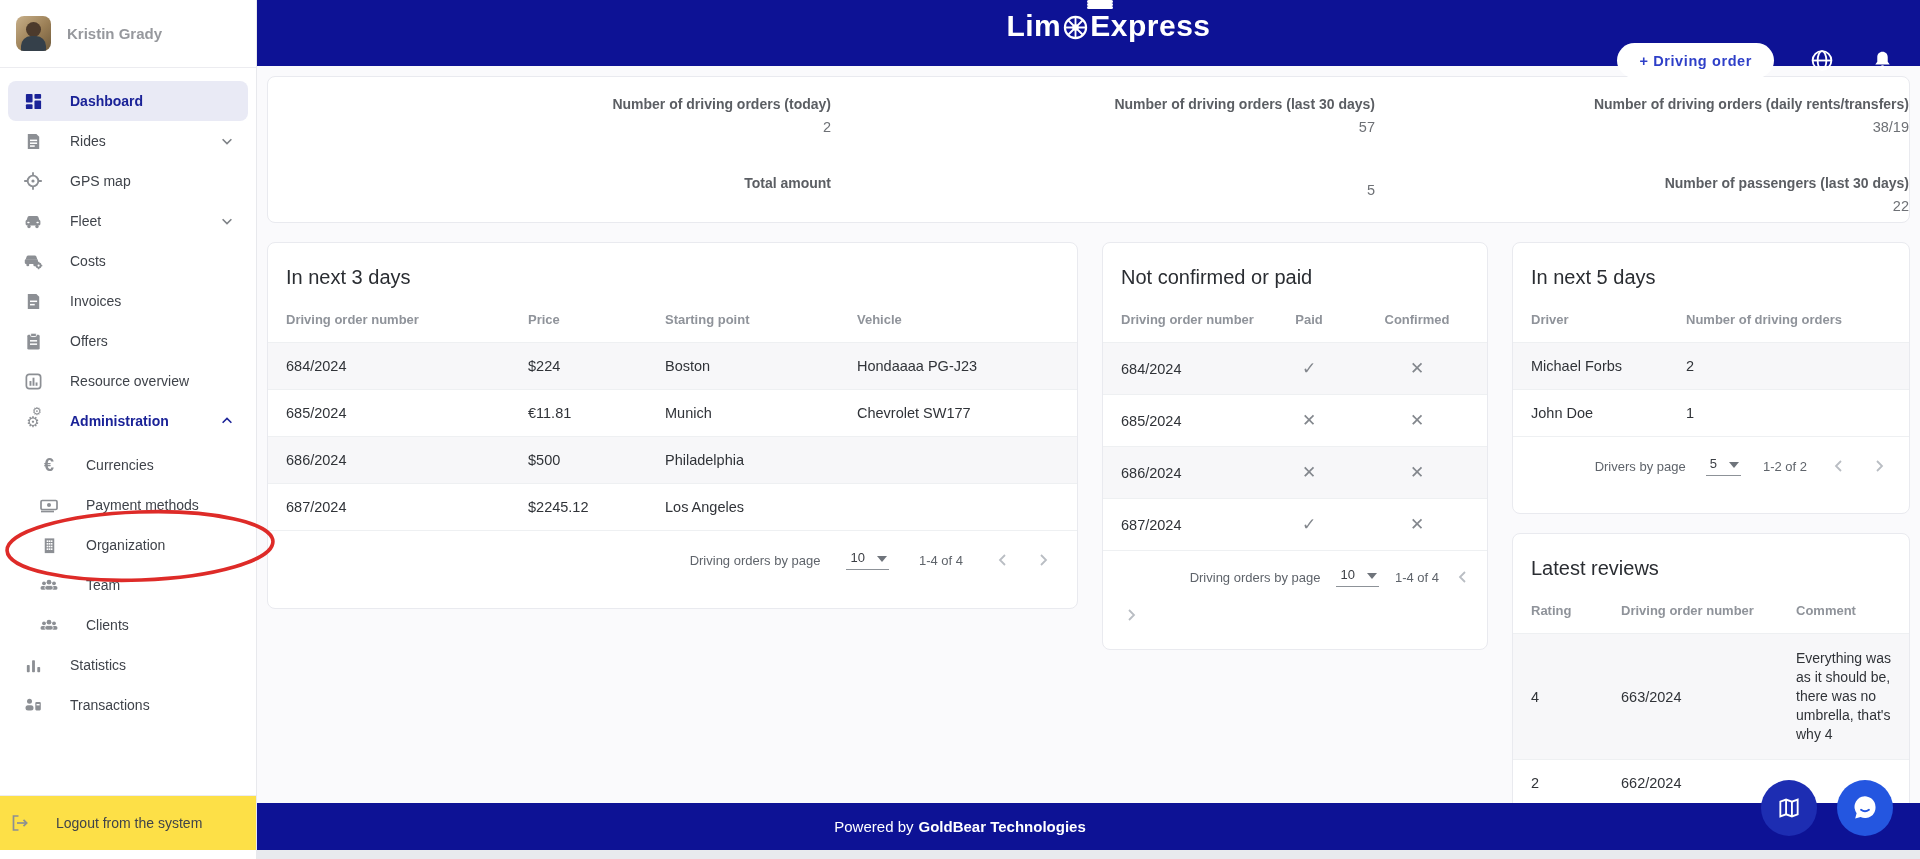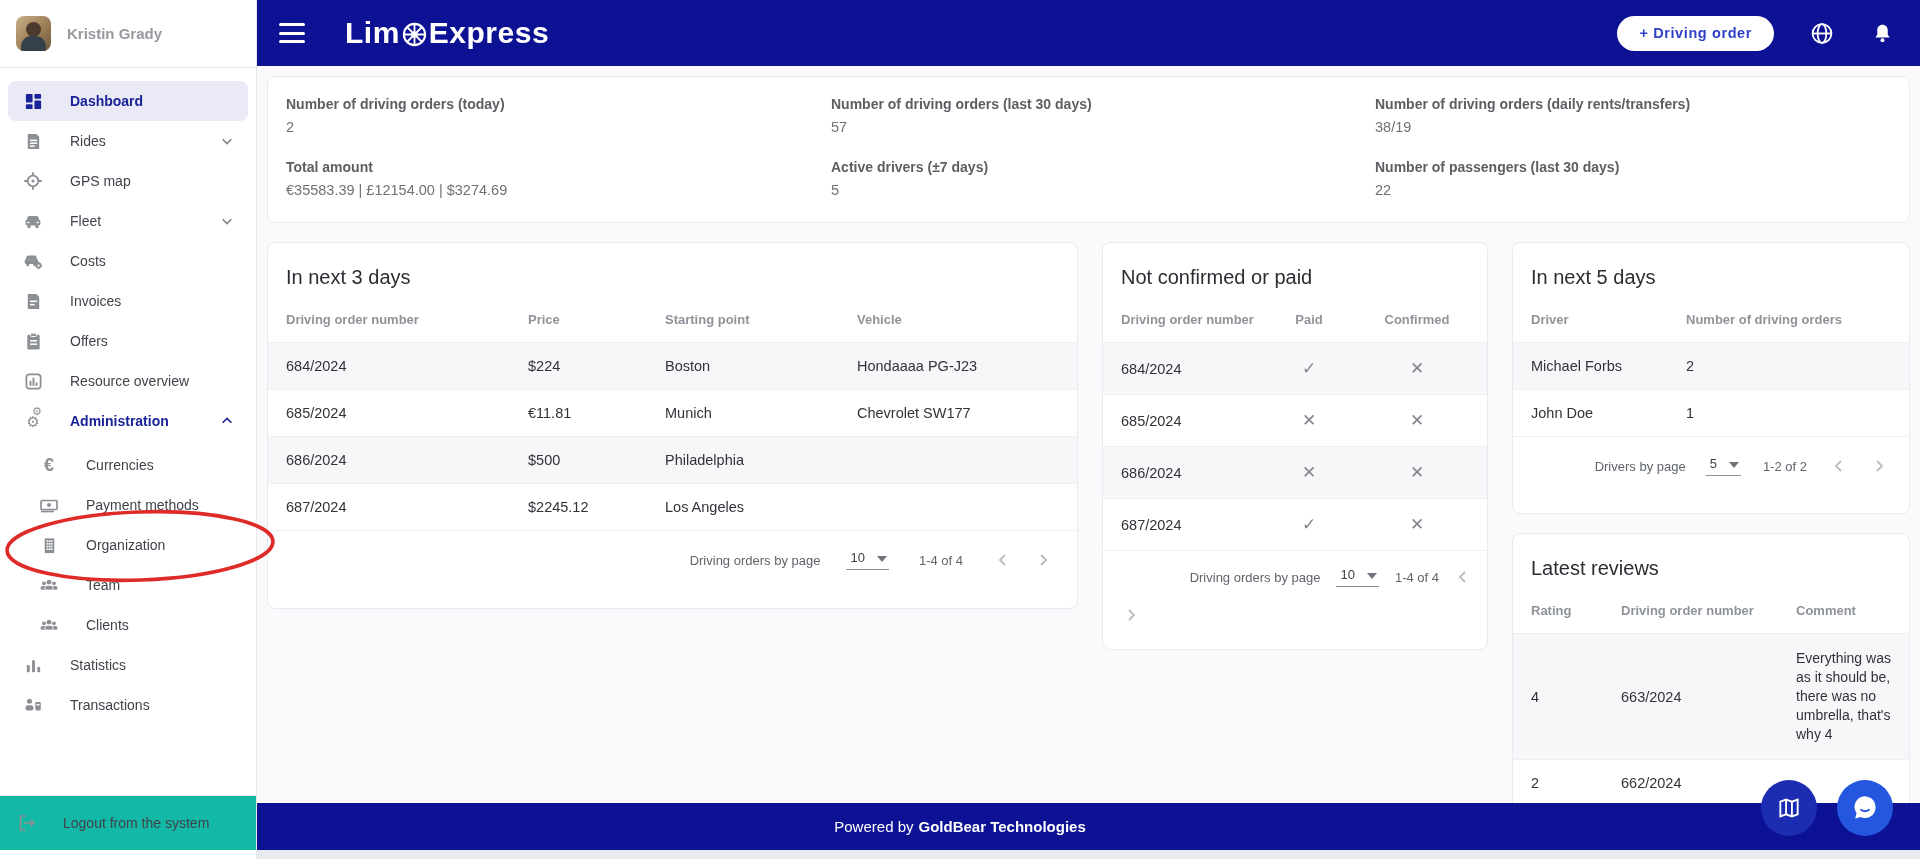--- a/index.html
+++ b/index.html
@@ -7,21 +7,21 @@
     --accent:#1a2297;
     --annotation:#de2b28;
     --button-text:#2e3fc8;
   }
   *{box-sizing:border-box;margin:0;padding:0;}
   html,body{width:1920px;height:859px;overflow:hidden;}
   body{font-family:"Liberation Sans", sans-serif;background:#fff;position:relative;}
   .page{position:relative;width:1920px;height:859px;overflow:hidden;background:#fafafc;}
 
   
-  .topbar{position:absolute;left:257px;top:0;width:1663px;height:66px;background:var(--primary);z-index:30;display:flex;align-items:center;}
+  .topbar{position:absolute;left:257px;top:0;width:1663px;height:66px;background:var(--primary);z-index:30;display:flex;align-items:center;flex-direction:column;}
   .hamburger{width:26px;height:20px;margin-left:22px;display:flex;flex-direction:column;justify-content:space-between;cursor:pointer;}
   .hamburger span{display:block;height:3px;border-radius:2px;background:#fff;}
   .logo{display:flex;align-items:center;margin-left:40px;color:#fff;font-size:30px;font-weight:700;letter-spacing:.5px;}
   .logo .wheel{width:27px;height:27px;margin:2px 1px 0;}
   .topbar-right{margin-left:auto;display:flex;align-items:center;margin-right:26px;}
   .btn-add{height:35px;padding:0 22px;border:none;border-radius:18px;background:#ffffff;color:var(--button-text);
     font-family:"Liberation Sans",sans-serif;font-size:14.5px;font-weight:700;letter-spacing:.6px;cursor:pointer;}
   .top-ic{width:24px;height:24px;margin-left:36px;cursor:pointer;display:flex;align-items:center;justify-content:center;}
 
   
@@ -39,33 +39,33 @@
   .si.sub{padding-left:38px;}
   .si.sub .lbl{font-size:14px;}
   .si.active{background:#e9eaf5;border-radius:8px;margin:0 8px;padding-left:14px;}
   .si.active .lbl{color:var(--accent);font-weight:600;}
   .si.accent .lbl{color:var(--accent);font-weight:600;}
   .si .chev{width:14px;height:14px;flex:none;color:#7d8186;}
   .si.accent .chev{color:var(--accent);}
   .gear-ic{color:var(--accent);font-size:15px;line-height:1;position:relative;}
   .gear-ic .g2{position:absolute;font-size:11px;left:10px;top:-4px;}
   .eur-ic{font-size:18px;font-weight:700;color:#8c8f94;}
-  .logout-row{position:absolute;left:0;bottom:9px;width:256px;height:55px;border-top:1px solid #ececf0;display:flex;align-items:center;padding-left:15px;cursor:pointer;background:#14b8a6;}
+  .logout-row{position:absolute;left:0;bottom:9px;width:256px;height:55px;border-top:1px solid #ececf0;display:flex;align-items:center;padding-left:8px;cursor:pointer;background:#fde047;}
   .logout-row .ic{width:22px;height:22px;margin-right:26px;color:#8c8f94;display:flex;align-items:center;justify-content:center;}
   .logout-row .lbl{font-size:14px;color:#3f434a;}
 
   
   .annotation{position:absolute;left:0;top:505px;width:284px;height:82px;z-index:60;pointer-events:none;}
 
   
   .card{position:absolute;background:#fff;border:1px solid #e9eaef;border-radius:8px;z-index:1;overflow:hidden;}
   .card-title{font-size:20px;font-weight:500;color:#2a2d32;padding:23px 18px 8px;}
 
   .stats-card{left:267px;top:76px;width:1643px;height:147px;padding:19px 0 0 18px;}
-  .stats-grid{display:grid;grid-template-columns:545px 544px auto;grid-auto-rows:auto;row-gap:24px;}
+  .stats-grid{display:grid;grid-template-columns:545px 544px auto;grid-auto-rows:auto;row-gap:40px;text-align:right;}
   .stat .s-lbl{font-size:14px;font-weight:600;color:#5b5e63;}
   .stat .s-val{font-size:14.5px;color:#6e7176;margin-top:7px;}
 
   table{width:100%;border-collapse:collapse;table-layout:fixed;}
   th{text-align:left;font-size:13px;font-weight:600;color:#8f939a;padding:15px 8px 15px 0;}
   td{font-size:14.5px;color:#303338;padding:15px 8px 15px 0;vertical-align:middle;}
   th.first,td.first{padding-left:18px;}
   thead tr{border-bottom:1px solid #eef0f2;}
   tbody tr{border-bottom:1px solid #eef0f2;cursor:pointer;}
   tbody tr:nth-child(odd){background:#f7f7f9;}
@@ -375,24 +375,22 @@
       <div class="stat">
         <div class="s-lbl">Number of driving orders (last 30 days)</div>
         <div class="s-val">57</div>
       </div>
       <div class="stat">
         <div class="s-lbl">Number of driving orders (daily rents/transfers)</div>
         <div class="s-val">38/19</div>
       </div>
       <div class="stat">
         <div class="s-lbl">Total amount</div>
-        <div class="s-val">€35583.39 | £12154.00 | $3274.69</div>
       </div>
       <div class="stat">
-        <div class="s-lbl">Active drivers (±7 days)</div>
         <div class="s-val">5</div>
       </div>
       <div class="stat">
         <div class="s-lbl">Number of passengers (last 30 days)</div>
         <div class="s-val">22</div>
       </div>
     </div>
   </div>
 
   <div class="card next3-card">

